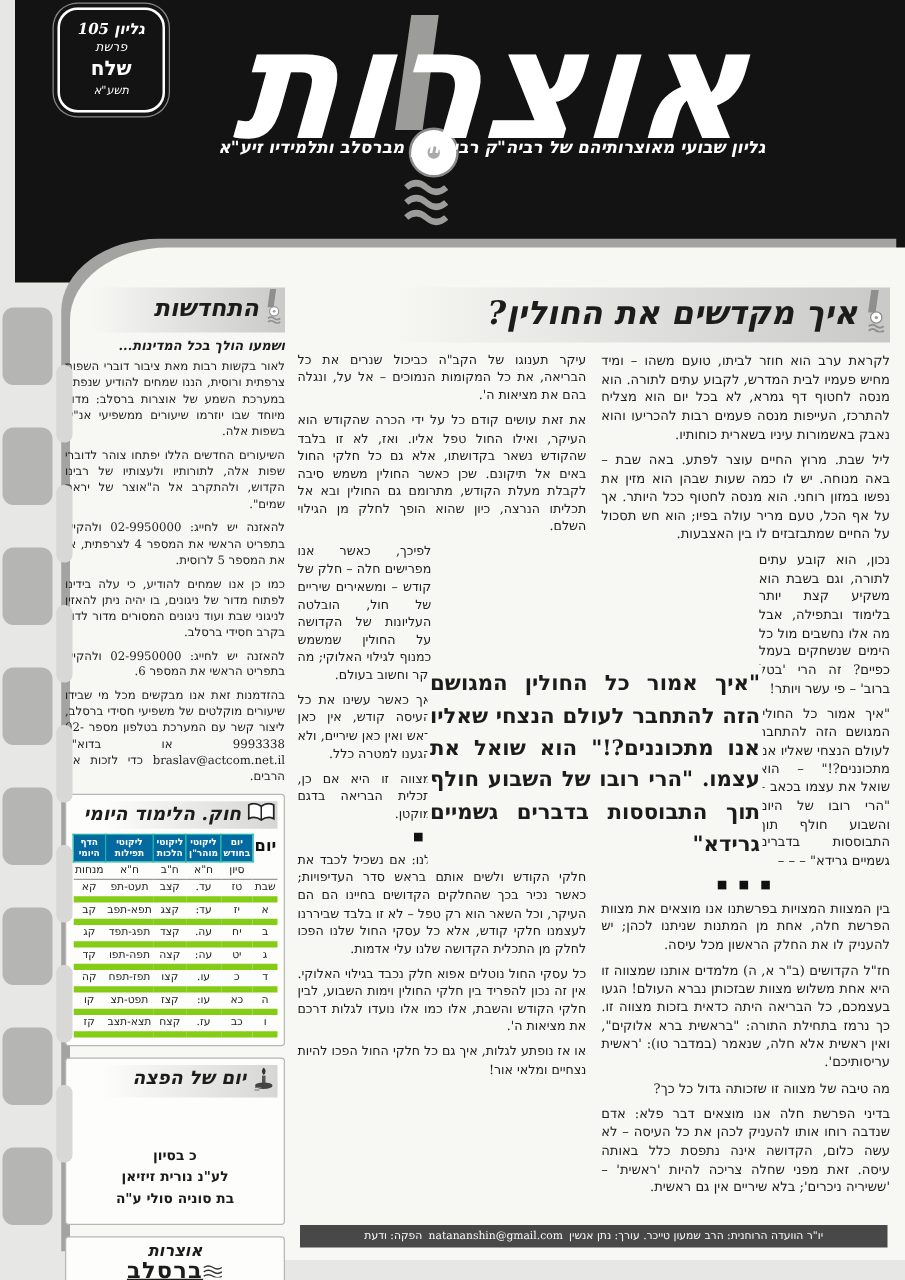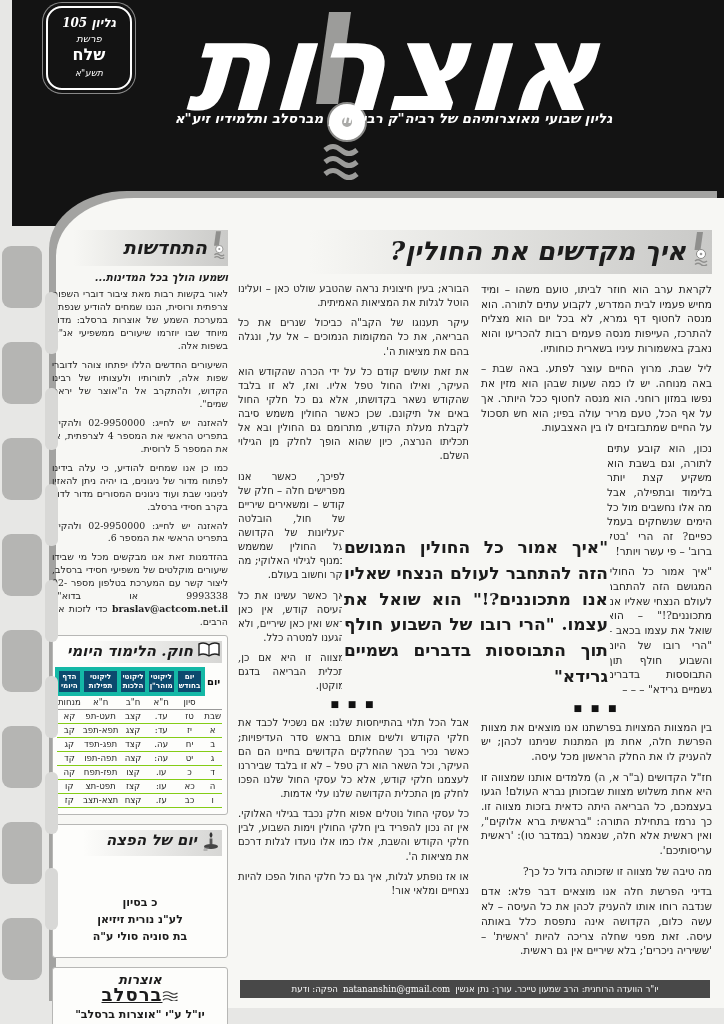--- a/index.html
+++ b/index.html
@@ -55,24 +55,24 @@
   .side-strip{display:flex;align-items:center;gap:5px;padding:1px 3px 3px;
               background:linear-gradient(to left,#cacac8,rgba(202,202,200,0) 88%);margin-bottom:5px;text-align:right;}
   .side-strip h2{margin:0;font-size:19px;font-weight:bold;font-style:italic;}
   .news p{margin:0 0 6px;font-size:9.4px;line-height:1.38;text-align:justify;}
   .news .sub{font-weight:bold;font-style:italic;font-size:10.5px;margin-bottom:5px;}
   .sbox{background:#fdfdfb;border:1px solid #b7b7b5;border-radius:3px;margin-bottom:9px;padding:5px 5px 6px;}
   .sbox-title{display:flex;align-items:flex-start;gap:5px;margin-bottom:4px;
               background:linear-gradient(to left,#d6d6d4,rgba(214,214,212,0) 85%);padding:1px 2px;}
   .sbox-title h3{margin:0;font-size:15px;font-weight:bold;font-style:italic;}
   table.chok{width:100%;border-collapse:collapse;direction:rtl;}
-  table.chok th{background:#0c4a6e;color:#fff;font-size:7.2px;font-weight:bold;padding:2px 1px;
-                border:4px solid #14b8a6;line-height:1.15;}
-  table.chok th.plain{background:transparent;color:#111;font-size:10px;border:none;margin-top:36px;}
-  table.chok td{text-align:center;font-size:8.6px;padding:1.5px 1px;border-bottom:1px solid #84cc16;}
+  table.chok th{background:#0369a1;color:#fff;font-size:7.2px;font-weight:bold;padding:2px 1px;
+                border:1px solid #14b8a6;line-height:1.15;}
+  table.chok th.plain{background:transparent;color:#111;font-size:13px;border:none;margin-top:36px;}
+  table.chok td{text-align:center;font-size:8.6px;padding:1.5px 1px;border-bottom:5px solid #84cc16;}
   table.chok tr.subhead td{font-weight:normal;border-bottom:1px solid #999;}
   .hafatza-body{text-align:center;font-weight:bold;font-size:11px;line-height:1.55;padding:4px 0 6px;margin-top:34px;}
   .contact{text-align:center;}
   .contact .logo2a{font-size:13px;font-weight:bold;font-style:italic;line-height:1;}
   .contact .logo2b{font-size:18px;font-weight:bold;letter-spacing:1px;line-height:1.05;text-decoration:underline;}
   .contact .pub{font-size:11px;font-weight:bold;margin-top:3px;}
   .contact .small{font-size:7.6px;font-weight:bold;margin-top:2px;}
   .cline{display:flex;align-items:baseline;gap:3px;font-size:8.6px;font-weight:bold;margin-top:3px;}
   .cline .lead{flex:1;border-bottom:1px dotted #555;height:8px;}
   .cline .val{direction:ltr;unicode-bidi:embed;}
@@ -151,21 +151,20 @@
             <p class="narrow-l">נכון, הוא קובע עתים לתורה, וגם בשבת הוא משקיע קצת יותר בלימוד ובתפילה, אבל מה אלו נחשבים מול כל הימים שנשחקים בעמל כפיים? זה הרי 'בטל ברוב' – פי עשר ויותר!</p>
             <p class="narrow-l">"איך אמור כל החולין המגושם הזה להתחבר לעולם הנצחי שאליו אנו מתכוננים?!" – הוא שואל את עצמו בכאב – "הרי רובו של היום והשבוע חולף תוך התבוססות בדברים גשמיים גרידא" – – –</p>
             <div class="divider">■ ■ ■</div>
             <p>בין המצוות המצויות בפרשתנו אנו מוצאים את מצוות הפרשת חלה, אחת מן המתנות שניתנו לכהן; יש להעניק לו את החלק הראשון מכל עיסה.</p>
             <p>חז"ל הקדושים (ב"ר א, ה) מלמדים אותנו שמצווה זו היא אחת משלוש מצוות שבזכותן נברא העולם! הגעו בעצמכם, כל הבריאה היתה כדאית בזכות מצווה זו. כך נרמז בתחילת התורה: "בראשית ברא אלוקים", ואין ראשית אלא חלה, שנאמר (במדבר טו): 'ראשית עריסותיכם'.</p>
             <p>מה טיבה של מצווה זו שזכותה גדול כל כך?</p>
             <p>בדיני הפרשת חלה אנו מוצאים דבר פלא: אדם שנדבה רוחו אותו להעניק לכהן את כל העיסה – לא עשה כלום, הקדושה אינה נתפסת כלל באותה עיסה. זאת מפני שחלה צריכה להיות 'ראשית' – 'ששיריה ניכרים'; בלא שיריים אין גם ראשית.</p>
 
           </div>
           <div class="col col-l">
-            <p>הבורא; בעין חיצונית נראה שהטבע שולט כאן – ועלינו הוטל לגלות את המציאות האמיתית.</p>
             <p>עיקר תענוגו של הקב"ה כביכול שנרים את כל הבריאה, את כל המקומות הנמוכים – אל על, ונגלה בהם את מציאות ה'.</p>
             <p>את זאת עושים קודם כל על ידי הכרה שהקודש הוא העיקר, ואילו החול טפל אליו. ואז, לא זו בלבד שהקודש נשאר בקדושתו, אלא גם כל חלקי החול באים אל תיקונם. שכן כאשר החולין משמש סיבה לקבלת מעלת הקודש, מתרומם גם החולין ובא אל תכליתו הנרצה, כיון שהוא הופך לחלק מן הגילוי השלם.</p>
             <p class="narrow-r">לפיכך, כאשר אנו מפרישים חלה – חלק של קודש – ומשאירים שיריים של חול, הובלטה העליונות של הקדושה על החולין שמשמש כמנוף לגילוי האלוקי; מה יקר וחשוב בעולם.</p>
             <p class="narrow-r">אך כאשר עשינו את כל העיסה קודש, אין כאן ראש ואין כאן שיריים, ולא הגענו למטרה כלל.</p>
             <p class="narrow-r">מצווה זו היא אם כן, תכלית הבריאה בדגם מוקטן.</p>
             <div class="divider">■ ■ ■</div>
             <p>אבל הכל תלוי בהתייחסות שלנו: אם נשכיל לכבד את חלקי הקודש ולשים אותם בראש סדר העדיפויות; כאשר נכיר בכך שהחלקים הקדושים בחיינו הם הם העיקר, וכל השאר הוא רק טפל – לא זו בלבד שביררנו לעצמנו חלקי קודש, אלא כל עסקי החול שלנו הפכו לחלק מן התכלית הקדושה שלנו עלי אדמות.</p>
             <p>כל עסקי החול נוטלים אפוא חלק נכבד בגילוי האלוקי. אין זה נכון להפריד בין חלקי החולין וימות השבוע, לבין חלקי הקודש והשבת, אלו כמו אלו נועדו לגלות דרכם את מציאות ה'.</p>
             <p>או אז נופתע לגלות, איך גם כל חלקי החול הפכו להיות נצחיים ומלאי אור!</p>
 
@@ -196,21 +195,21 @@
             <h2>התחדשות</h2>
           </div>
           <div class="sub news-sub">ושמעו הולך בכל המדינות...</div>
           <p>לאור בקשות רבות מאת ציבור דוברי השפות צרפתית ורוסית, הננו שמחים להודיע שנפתח במערכת השמע של אוצרות ברסלב: מדור מיוחד שבו יוזרמו שיעורים ממשפיעי אנ"ש בשפות אלה.</p>
           <p>השיעורים החדשים הללו יפתחו צוהר לדוברי שפות אלה, לתורותיו ולעצותיו של רבינו הקדוש, ולהתקרב אל ה"אוצר של יראת שמים".</p>
           <p>להאזנה יש לחייג: 02-9950000 ולהקיש בתפריט הראשי את המספר 4 לצרפתית, או את המספר 5 לרוסית.</p>
           <p>כמו כן אנו שמחים להודיע, כי עלה בידינו לפתוח מדור של ניגונים, בו יהיה ניתן להאזין לניגוני שבת ועוד ניגונים המסורים מדור לדור בקרב חסידי ברסלב.</p>
           <p>להאזנה יש לחייג: 02-9950000 ולהקיש בתפריט הראשי את המספר 6.</p>
           <p>
             <span>בהזדמנות זאת אנו מבקשים מכל מי שבידו שיעורים מוקלטים של משפיעי חסידי ברסלב, ליצור קשר עם המערכת בטלפון מספר 02-9993338 או בדוא"ל</span>
-            <span dir="ltr" style="font-weight:bold">braslav@actcom.net.il</span>
+            <span dir="ltr" style="font-weight:normal">braslav@actcom.net.il</span>
             <span>כדי לזכות את הרבים.</span>
           </p>
         </div>
 
         <div class="sbox">
           <div class="sbox-title">
             <span>
               <svg width="22" height="16" viewBox="0 0 22 16">
                 <path d="M1 2 q5 -2.5 10 1 q5 -3.5 10 -1 v11 q-5 -2.5 -10 1 q-5 -3.5 -10 -1 z" fill="#fff" stroke="#222" stroke-width="1.4"></path>
                 <path d="M11 3 v11" stroke="#222" stroke-width="1.2"></path>

